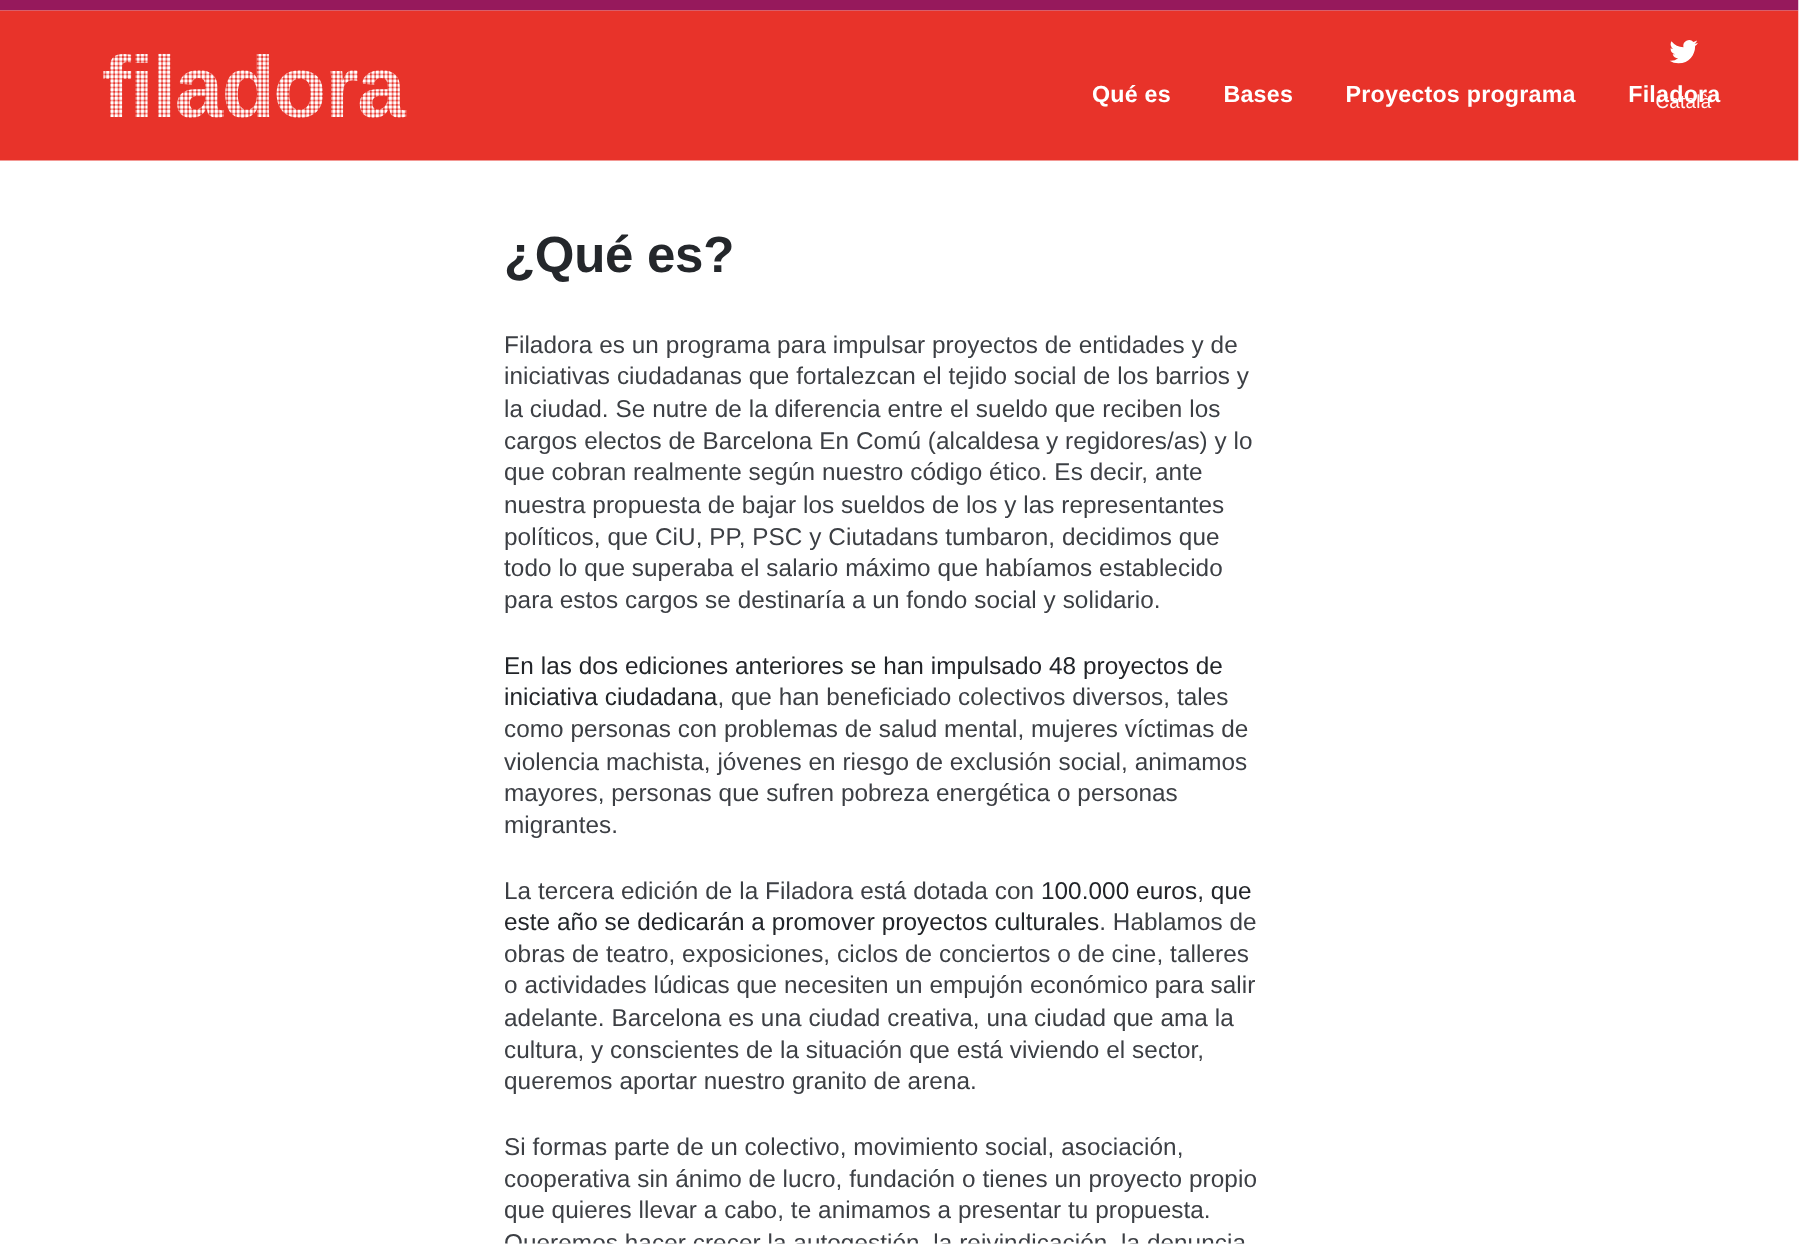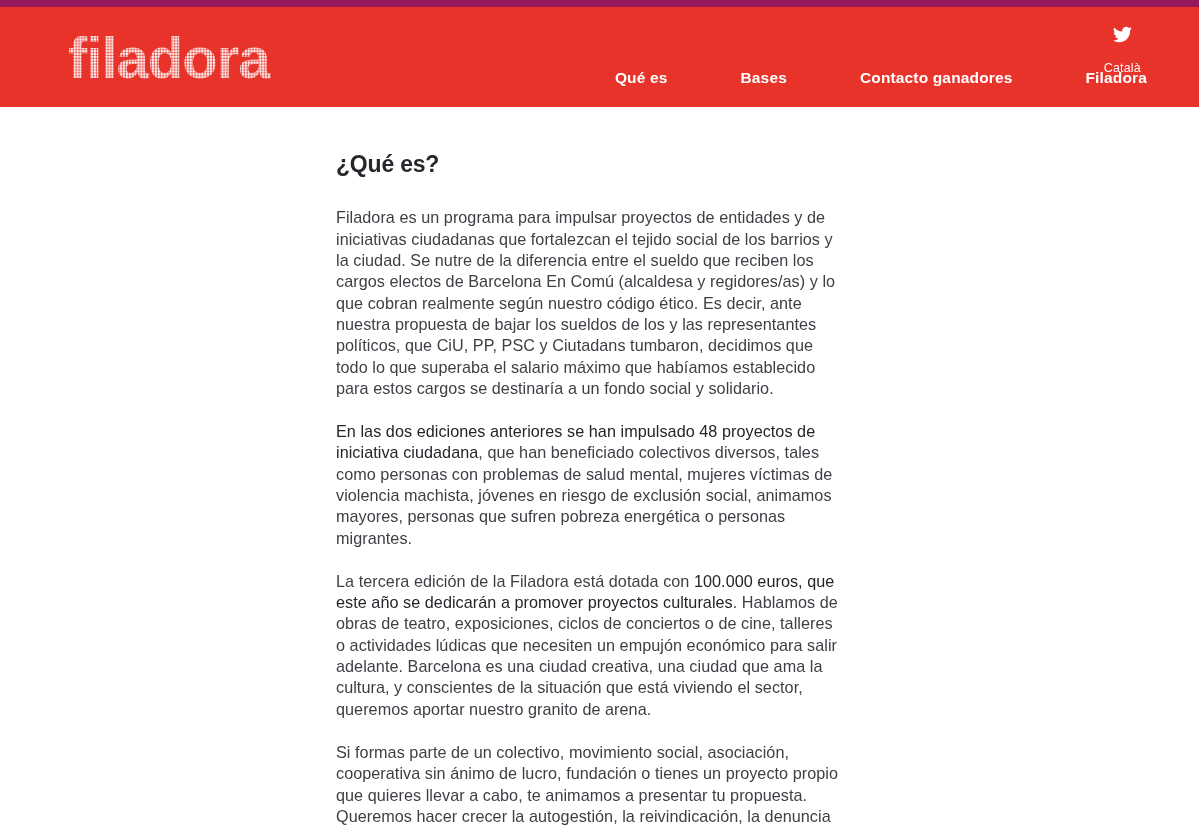--- a/index.html
+++ b/index.html
@@ -69,49 +69,49 @@
     text-decoration: none;
     font-weight: 400;
     opacity: .97;
     white-space: nowrap;
   }
 
   
   .main-nav {
     position: absolute;
     right: 52px;
-    top: 62px;
+    top: 48px;
     display: flex;
     align-items: center;
-    gap: 11px;
+    gap: 1px;
   }
   .nav-link {
     color: #ffffff;
     font-size: 15.5px;
     font-weight: bold;
     text-decoration: none;
     letter-spacing: .15px;
     white-space: nowrap;
     padding: 0 0 0 0;
-    margin-left: 62px;
+    margin-left: 34px;
   }
   .nav-link:first-child { margin-left: 0; }
 
   
   .content {
     width: 1199px;
     padding: 0;
   }
   .article {
     width: 505px;
     margin: 0 0 0 336px;
     padding-top: 44px;
   }
   .page-title {
-    font-size: 23px;
+    font-size: 34px;
     font-weight: bold;
     color: #24272b;
     margin: 0 0 30px 0;
     letter-spacing: -.2px;
     line-height: 1.15;
   }
   .article p {
     font-size: 16.2px;
     line-height: 21.3px;
     color: #3c3f44;
@@ -160,21 +160,21 @@
       <svg viewBox="0 0 24 24">
         <path fill="#ffffff" d="M23.95 4.57a10 10 0 0 1-2.82.77 4.96 4.96 0 0 0 2.16-2.72 9.9 9.9 0 0 1-3.12 1.19 4.92 4.92 0 0 0-8.38 4.48A13.96 13.96 0 0 1 1.64 3.16a4.92 4.92 0 0 0 1.52 6.57 4.9 4.9 0 0 1-2.23-.62v.06a4.92 4.92 0 0 0 3.95 4.83 4.96 4.96 0 0 1-2.22.08 4.93 4.93 0 0 0 4.6 3.42A9.88 9.88 0 0 1 0 19.54a13.94 13.94 0 0 0 7.55 2.21c9.06 0 14.01-7.5 14.01-14.01 0-.21 0-.43-.02-.64a10 10 0 0 0 2.41-2.53z"></path>
       </svg>
     </a>
     <a class="lang-link" href="#">Català</a>
   </div>
 
   <nav class="main-nav">
     <a class="nav-link" href="#">Qué es</a>
     <a class="nav-link" href="#">Bases</a>
-    <a class="nav-link" href="#">Contacto ganadores</a>
+    <a class="nav-link" href="#">Proyectos programa</a>
     <a class="nav-link" href="#">Filadora</a>
   </nav>
 
 </header>
 
 <main class="content">
   <article class="article">
     <h1 class="page-title">¿Qué es?</h1>
     <div id="article-body">
         <p><span>Filadora es un programa para impulsar proyectos de entidades y de iniciativas ciudadanas que fortalezcan el tejido social de los barrios y la ciudad. Se nutre de la diferencia entre el sueldo que reciben los cargos electos de Barcelona En Comú (alcaldesa y regidores/as) y lo que cobran realmente según nuestro código ético. Es decir, ante nuestra propuesta de bajar los sueldos de los y las representantes políticos, que CiU, PP, PSC y Ciutadans tumbaron, decidimos que todo lo que superaba el salario máximo que habíamos establecido para estos cargos se destinaría a un fondo social y solidario.</span></p>

